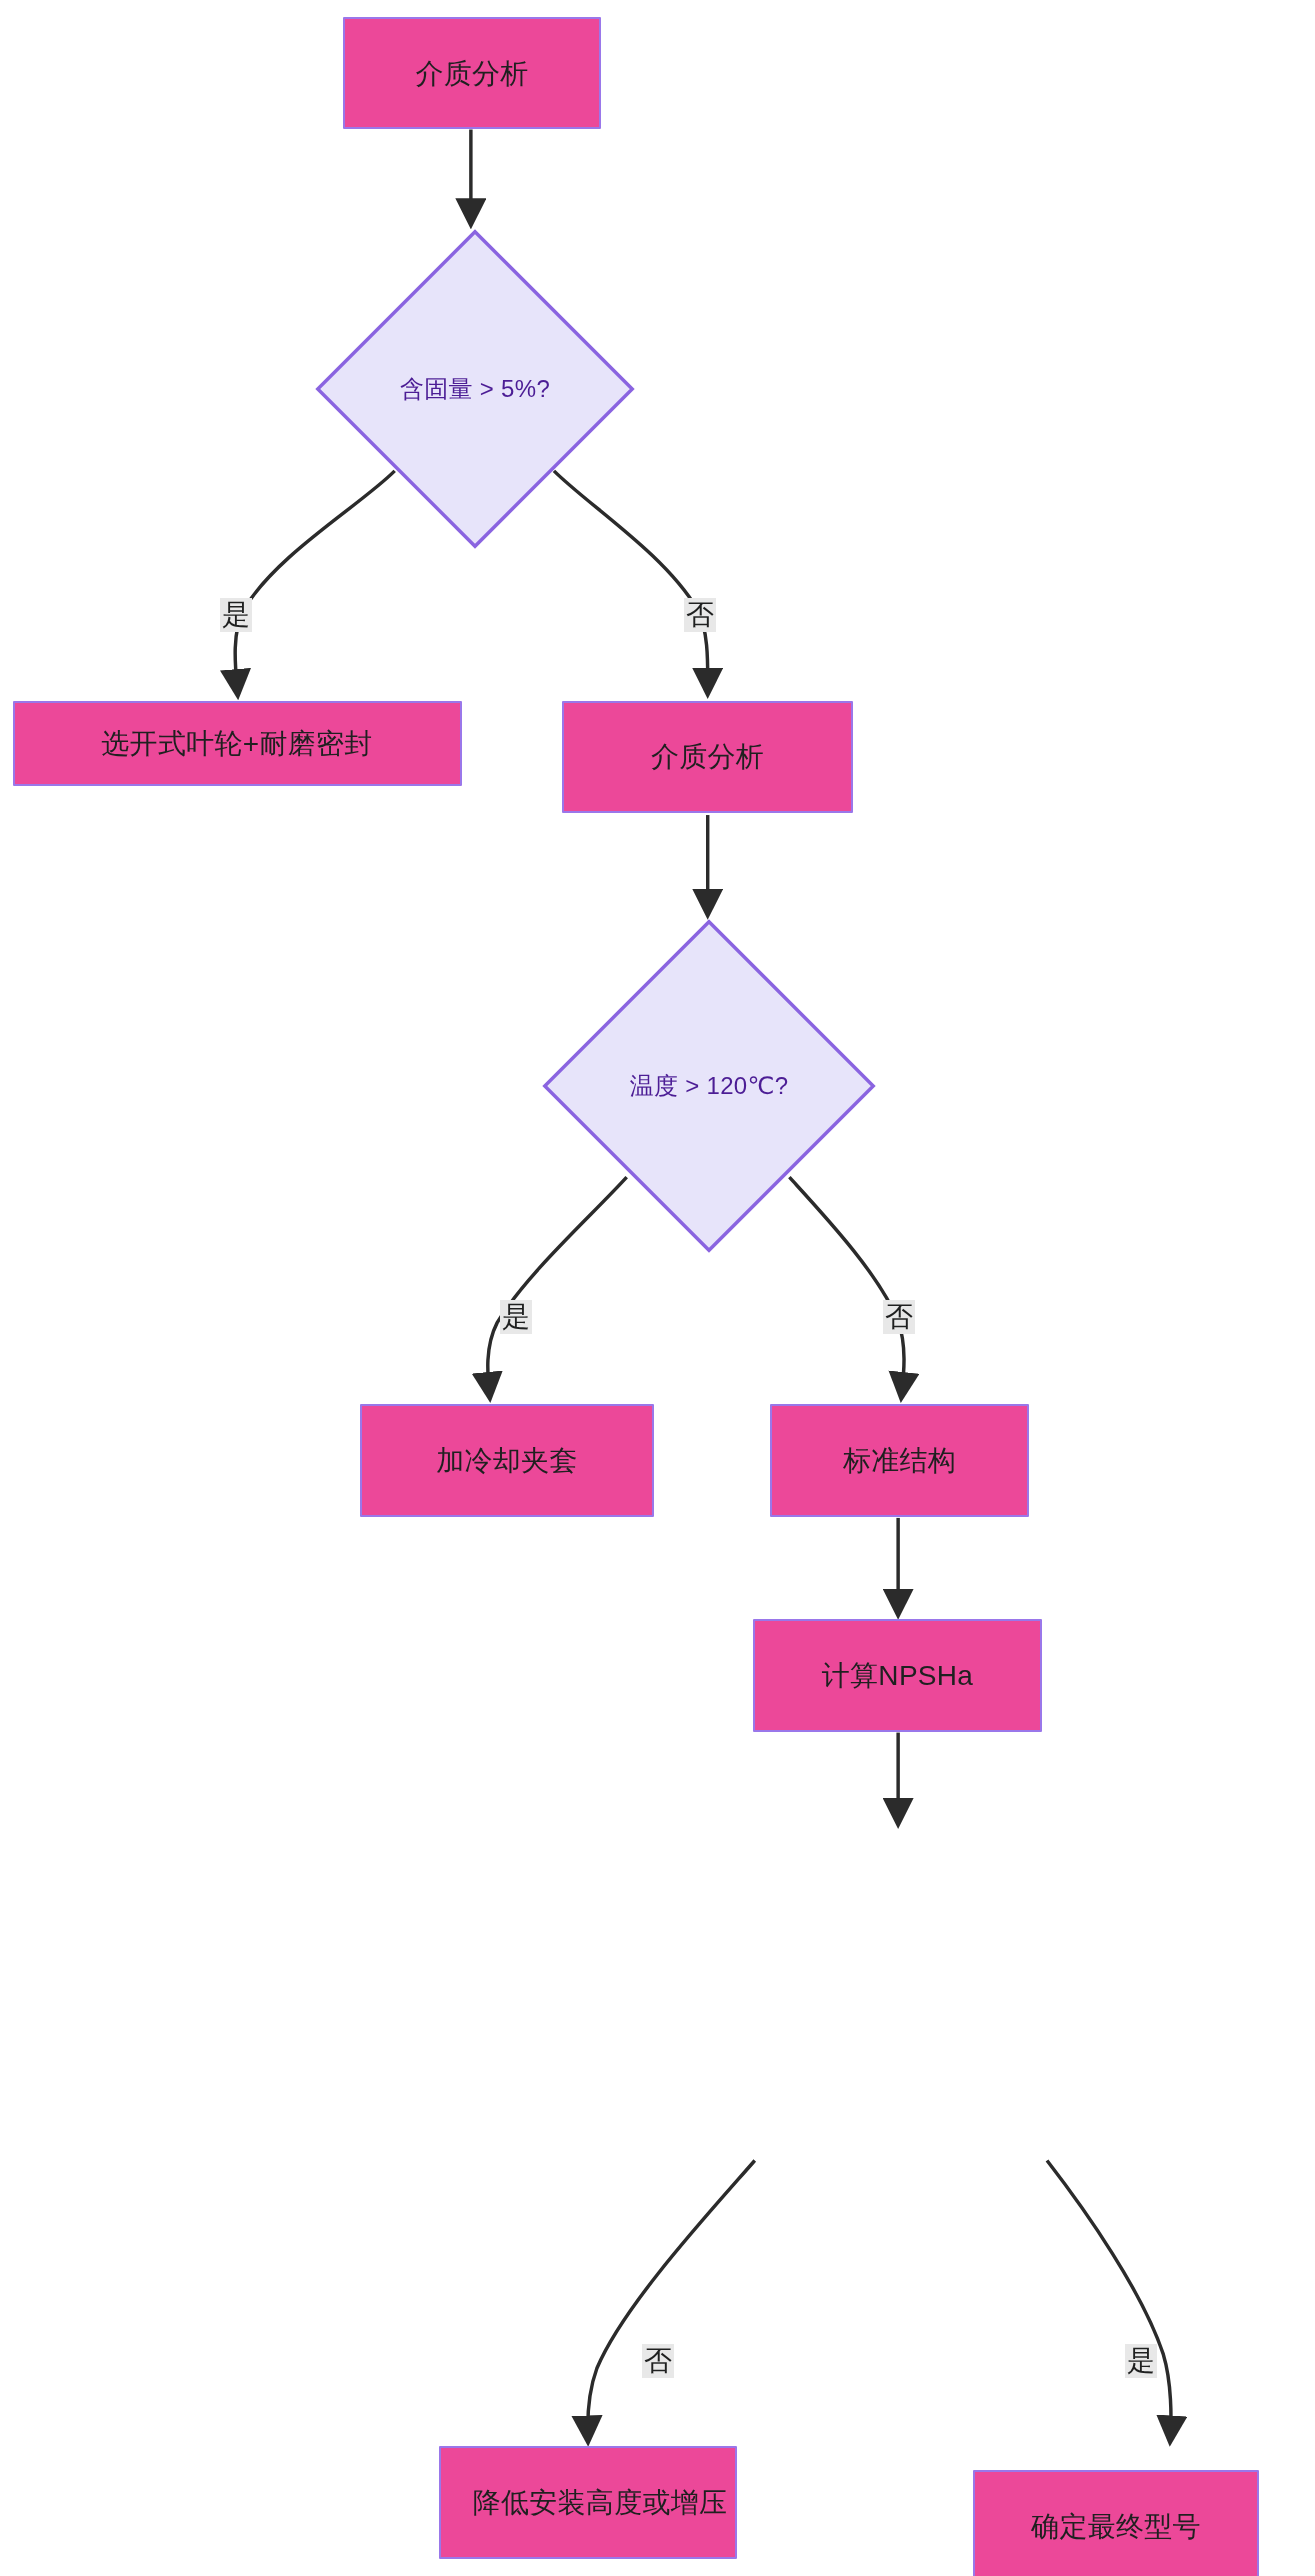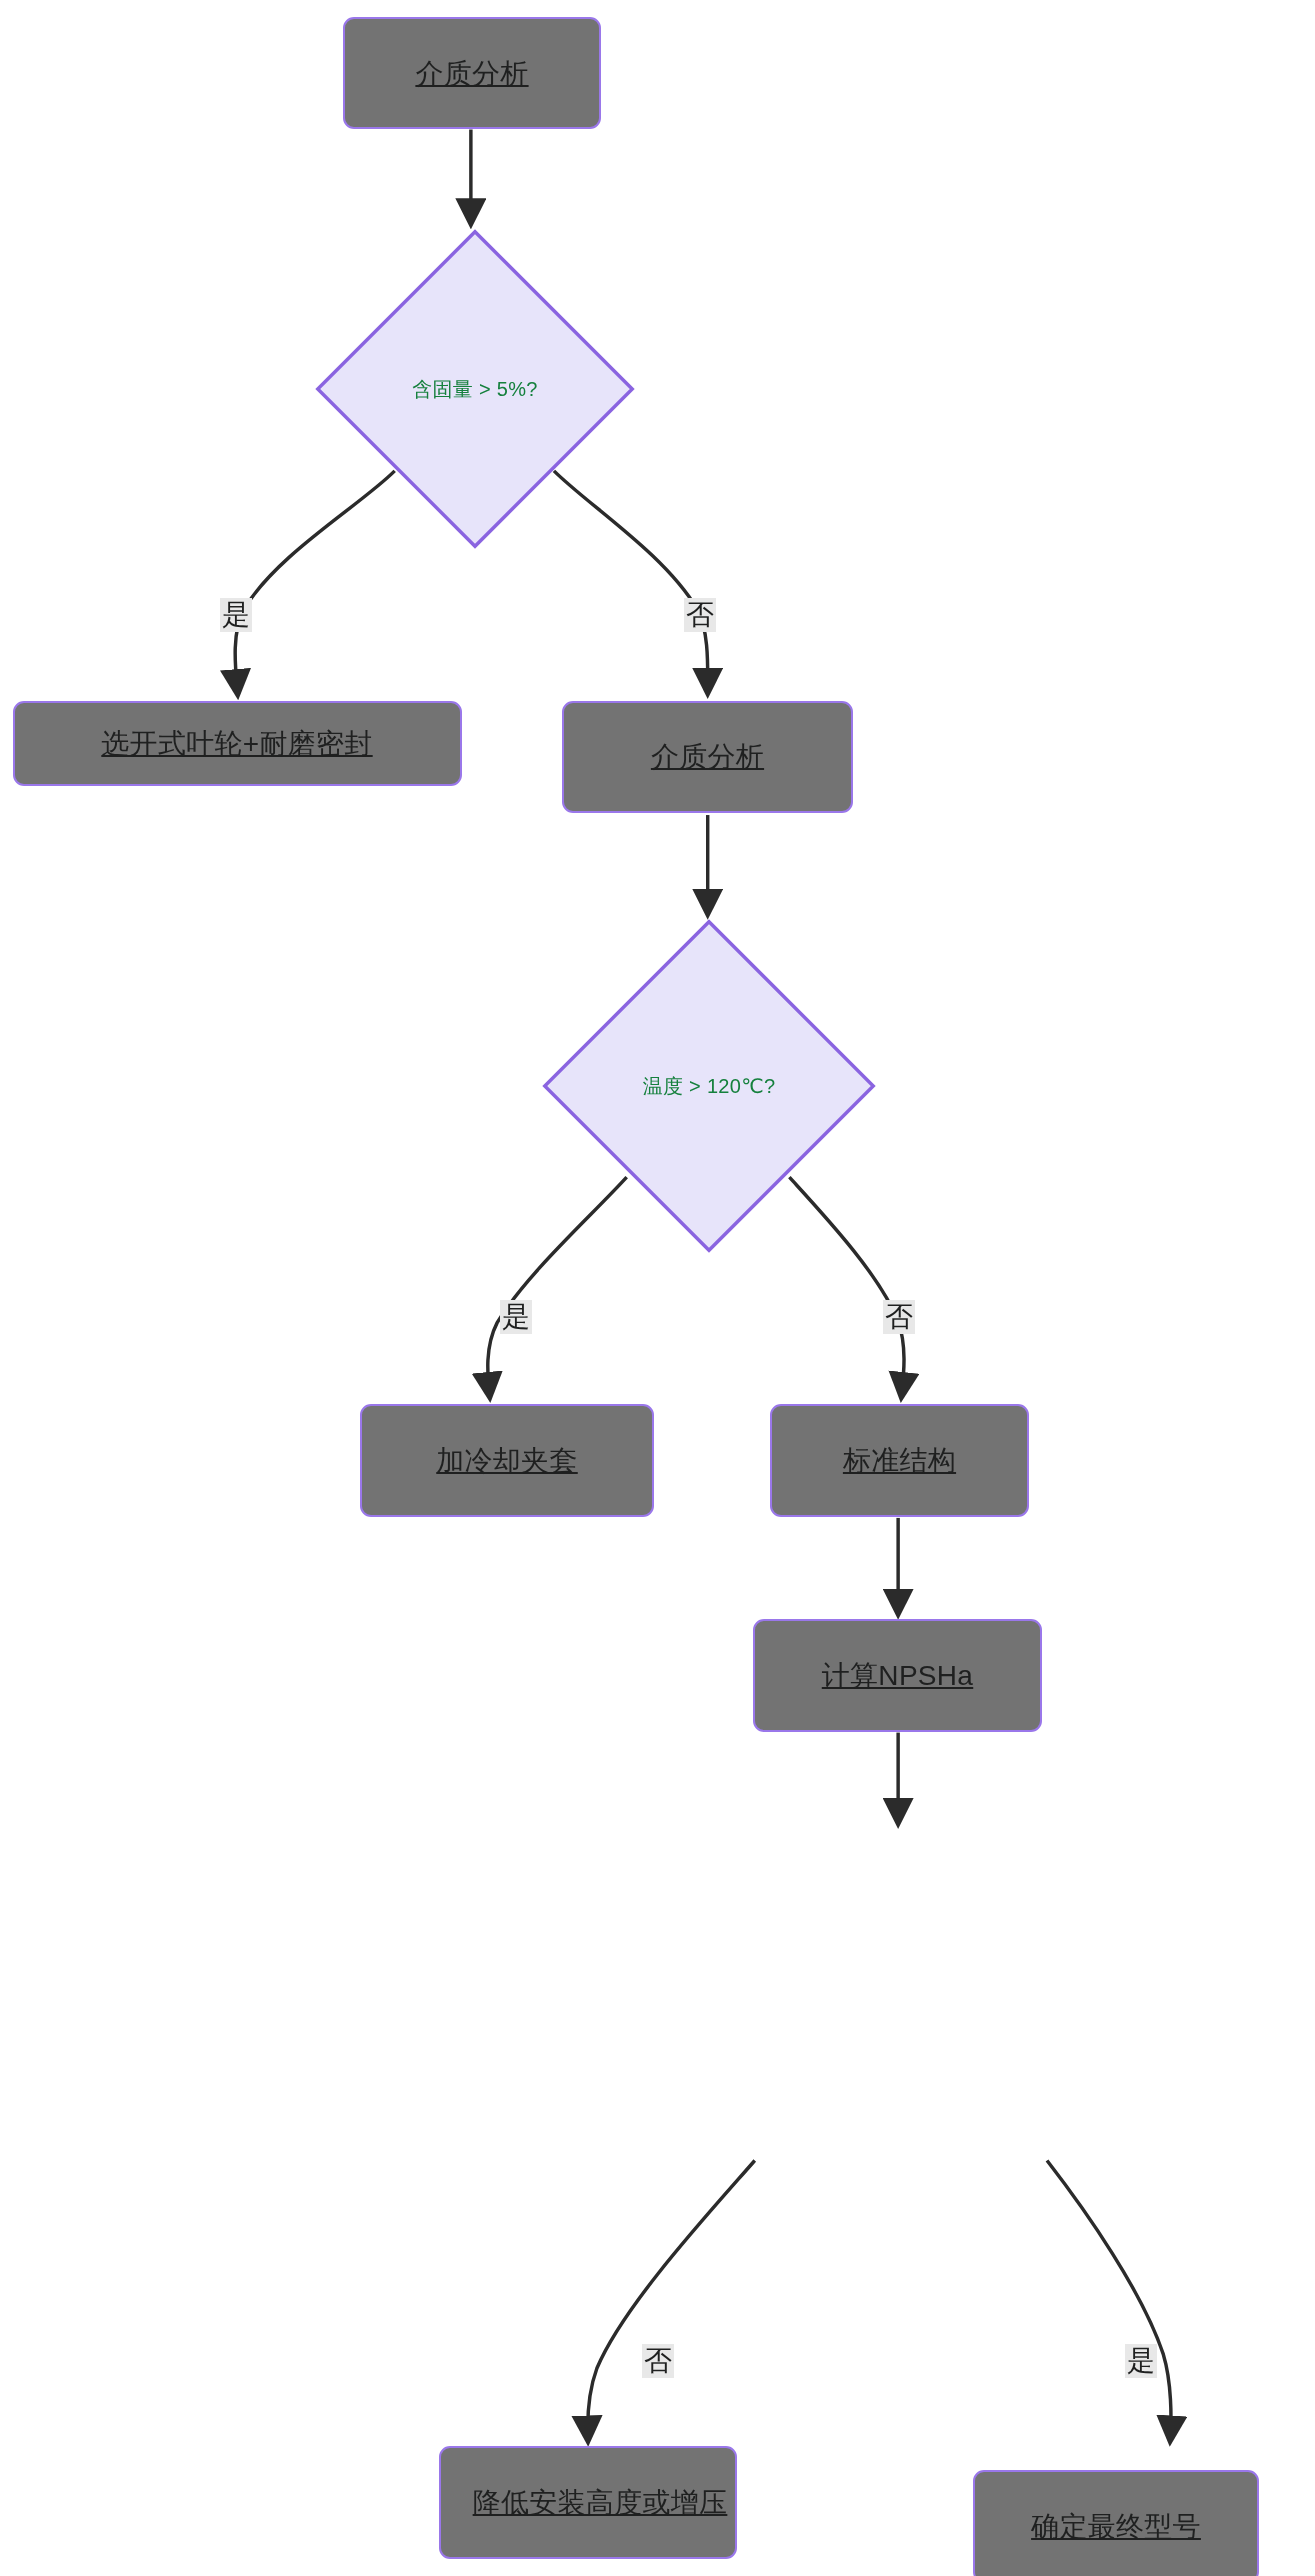--- a/index.html
+++ b/index.html
@@ -30,41 +30,40 @@
     display: flex;
     align-items: center;
     justify-content: center;
     color: #1f2020;
     font-size: 28px;
     line-height: 1.2;
     white-space: nowrap;
     letter-spacing: 0.3px;
   }
   .node.process {
-    background: #737373;
+    background: #ec4899;
     border: 2.8px solid #9a77ea;
-    border-radius: 11px;
-    text-decoration: underline;
+    border-radius: 1px;
   }
   .node.decision-wrap {
     background: transparent;
     border: none;
   }
   .diamond-shape {
     position: absolute;
     left: 0;
     top: 0;
     width: 100%;
     height: 100%;
   }
   .diamond-label {
     position: relative;
     z-index: 2;
-    color: #15803d;
-    font-size: 20px;
+    color: #4c1d95;
+    font-size: 24px;
     white-space: nowrap;
   }
   .edge-label {
     position: absolute;
     background: #e8e8e8;
     color: #1f2020;
     font-size: 28px;
     line-height: 1.0;
     padding: 2.8px 2.1px;
     white-space: nowrap;

